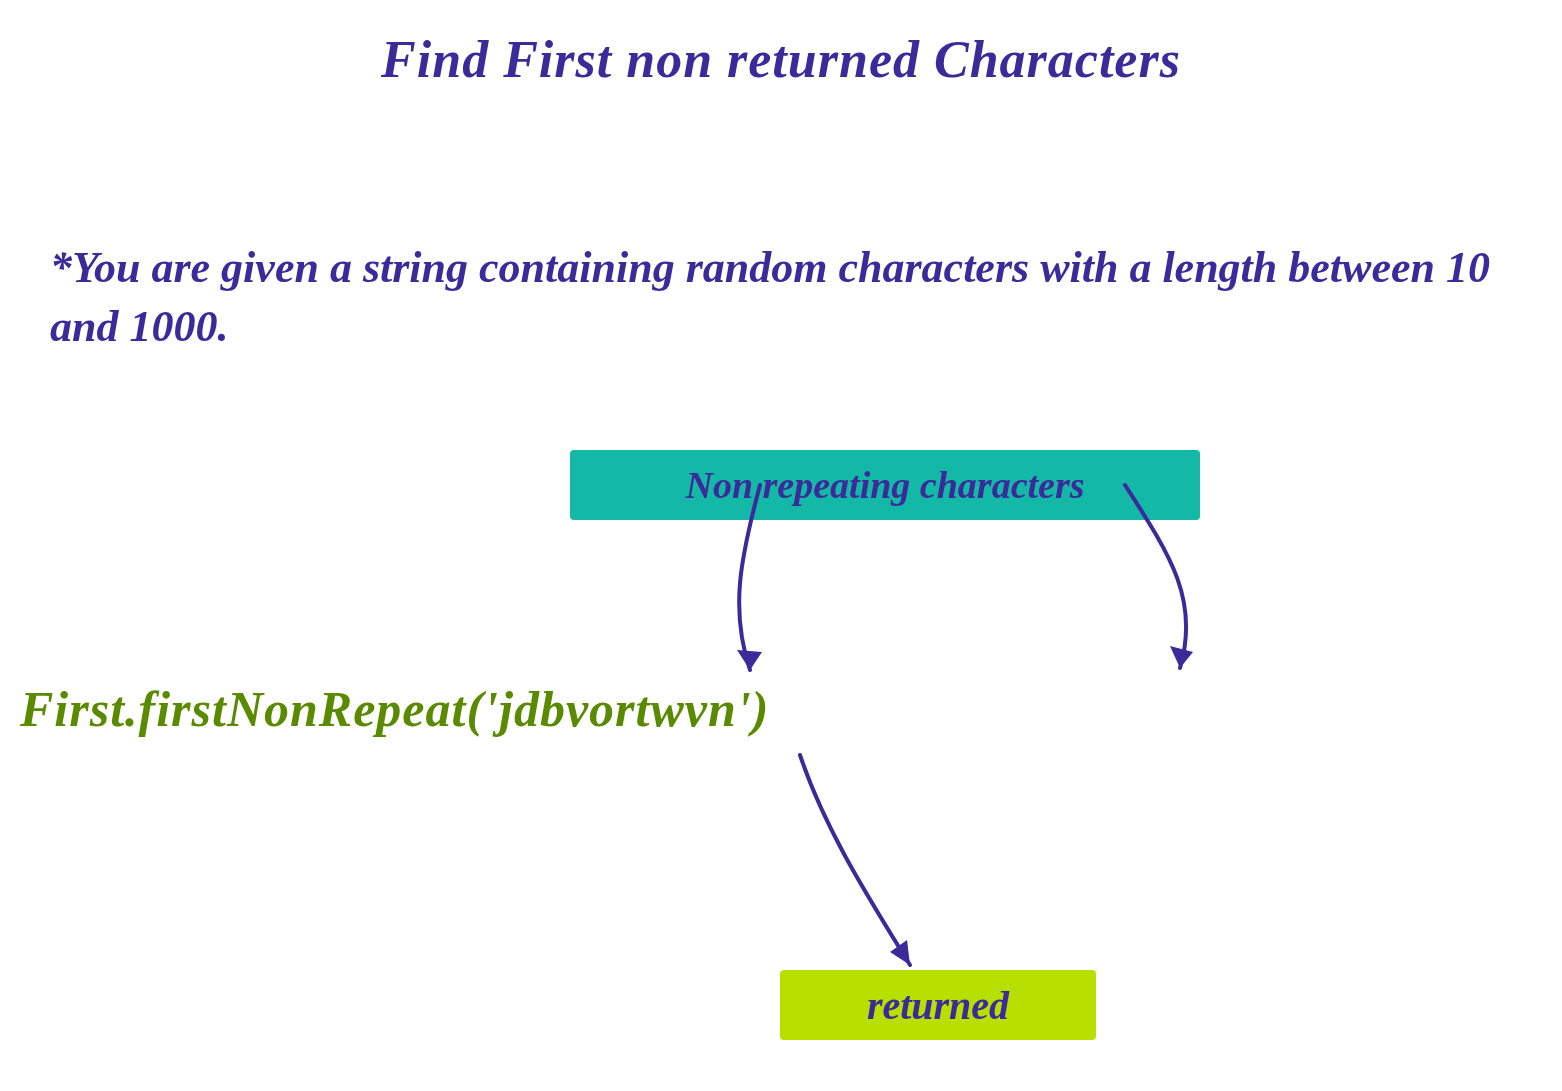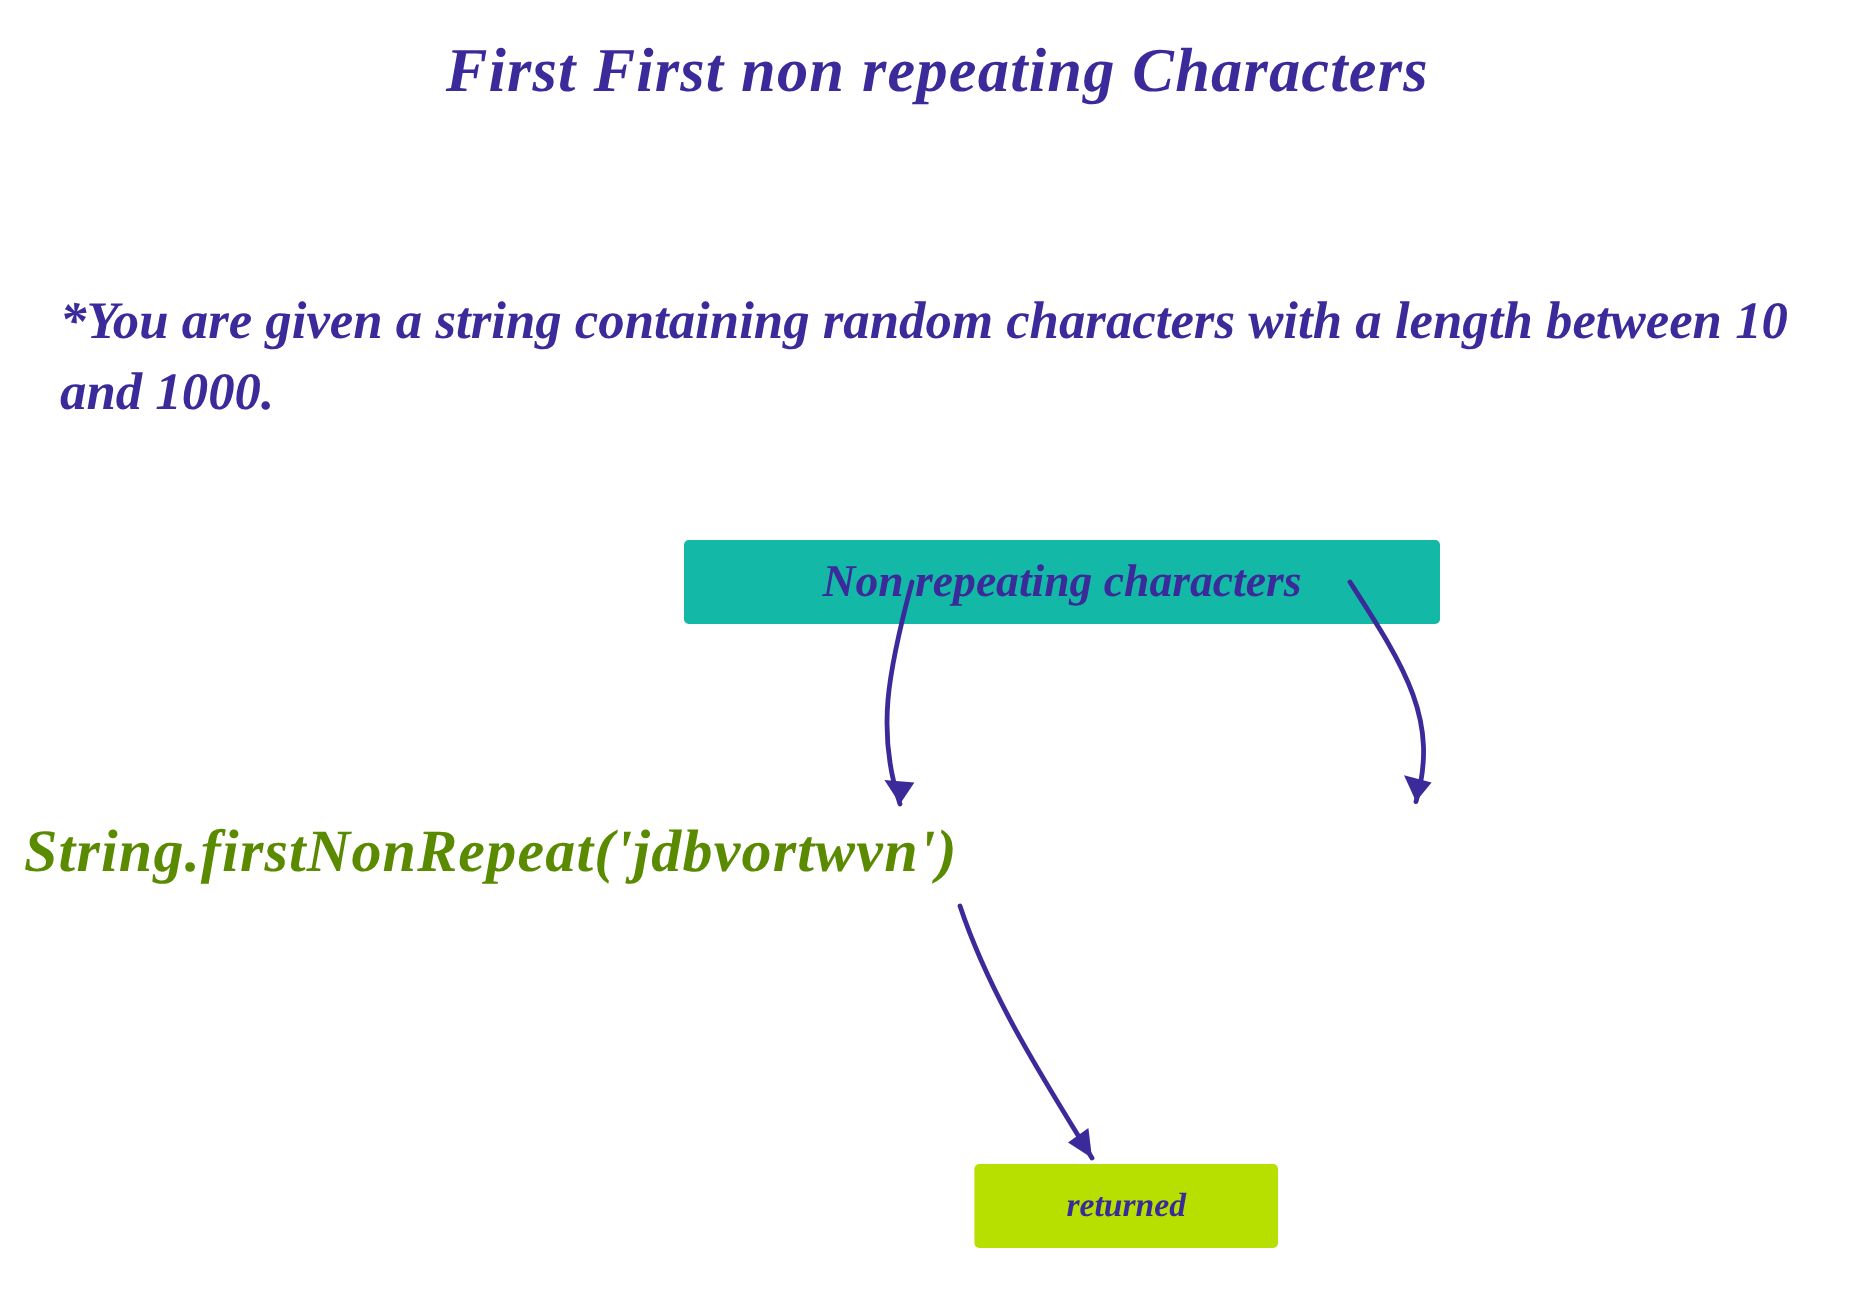--- a/index.html
+++ b/index.html
@@ -77,32 +77,31 @@
     color: #5a8a00;
     letter-spacing: 1px;
     white-space: nowrap;
   }
 
   
   .label-returned {
     position: absolute;
     top: 970px;
     left: 780px;
-    width: 253px;
+    width: 316px;
     height: 70px;
     background: #b7e000;
     display: flex;
     align-items: center;
     justify-content: center;
-    font-size: 28px;
+    font-size: 40px;
     font-weight: 700;
     font-style: italic;
     color: #3b2a9a;
     border-radius: 4px;
-    margin-left: 32px;
   }
 
   
   .arrows {
     position: absolute;
     top: 0;
     left: 0;
     width: 1562px;
     height: 1091px;
     pointer-events: none;
@@ -116,28 +115,28 @@
   .arrows .head {
     fill: #3b2a9a;
     stroke: none;
   }
 </style>
 </head>
 <body>
 
 <div class="canvas">
 
-  <div class="title">First First non repeating Characters</div>
+  <div class="title">Find First non returned Characters</div>
 
   <div class="desc">*You are given a string containing random characters with a length between 10 and 1000.</div>
 
   <div class="label-nonrep">Non repeating characters</div>
 
   <div class="example-line">
-    <span>String.firstNonRepeat(</span><span>'jdbvortwvn'</span><span>)</span>
+    <span>First.firstNonRepeat(</span><span>'jdbvortwvn'</span><span>)</span>
   </div>
 
   <div class="label-returned">returned</div>
 
   <svg class="arrows" viewBox="0 0 1562 1091">
 
     <g>
       <path d="M 760 485  C 740 560, 730 610, 750 670"></path>
       <polygon class="head" points="750,670 737,650 762,652"></polygon>
     </g>

